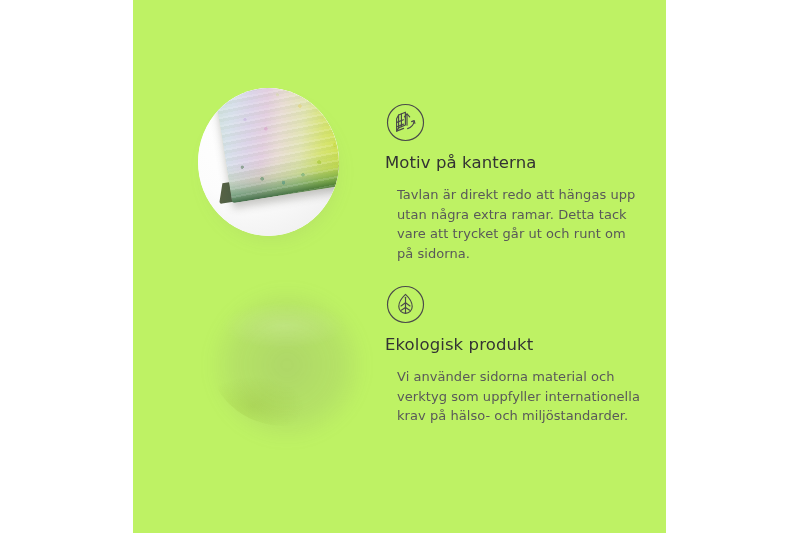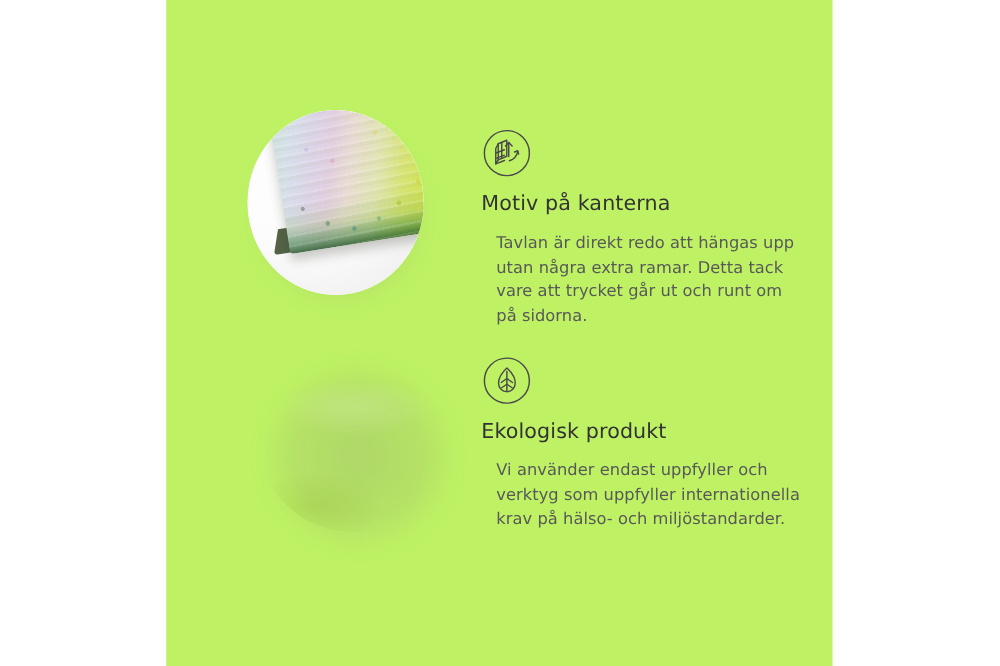--- a/index.html
+++ b/index.html
@@ -294,18 +294,18 @@
               <path d="M20.5 18.8 L16.0 22.0"></path>
               <path d="M20.5 18.8 L25.0 22.0"></path>
               <path d="M20.5 23.4 L16.3 26.2"></path>
               <path d="M20.5 23.4 L24.7 26.2"></path>
             </g>
           </svg>
         </div>
 
         <h2 class="feature-title">Ekologisk produkt</h2>
 
-        <p class="feature-body">Vi använder endast uppfyller och verktyg som uppfyller internationella krav på hälso- och miljöstandarder.</p>
+        <p class="feature-body">Vi använder sidorna material och verktyg som uppfyller internationella krav på hälso- och miljöstandarder.</p>
       </div>
     </div>
 
   </div>
 </div>
 
 </body></html>

